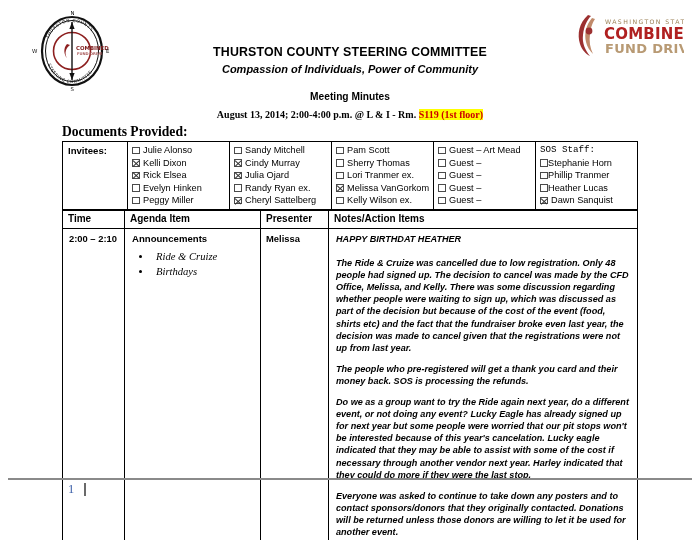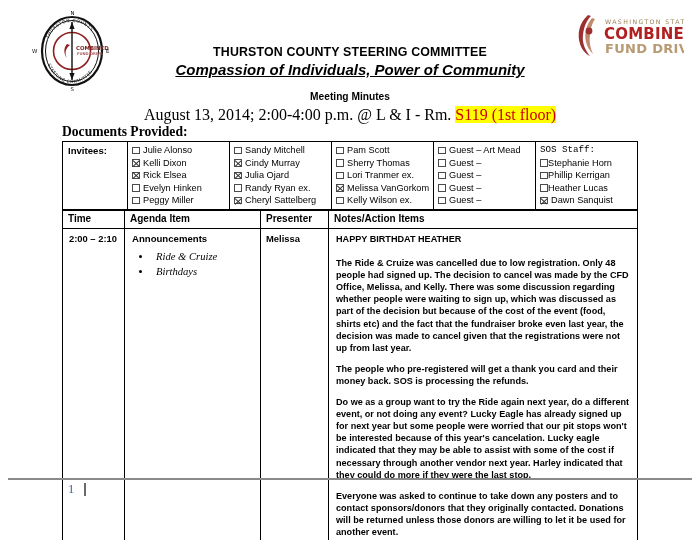--- a/index.html
+++ b/index.html
@@ -55,36 +55,35 @@
     font-family: "Liberation Sans", sans-serif;
     font-weight: bold;
     font-size: 12.4px;
     letter-spacing: 0.15px;
     line-height: 15px;
   }
   .org-tagline {
     font-family: "Liberation Sans", sans-serif;
     font-weight: bold;
     font-style: italic;
-    font-size: 15px;
+    font-size: 11px;
     line-height: 15px;
     margin-top: 2px;
-    text-decoration: underline;
   }
   .meeting-kind {
     font-family: "Liberation Sans", sans-serif;
     font-weight: bold;
     font-size: 10.2px;
     margin-top: 13px;
     line-height: 13px;
   }
   .meeting-when {
     font-family: "Liberation Serif", serif;
-    font-weight: normal;
-    font-size: 16px;
+    font-weight: bold;
+    font-size: 10px;
     margin-top: 3px;
     line-height: 17px;
     white-space: nowrap;
   }
   .room-hl {
     background: #ffff00;
     color: #cc0000;
   }
   .dial-in {
     font-family: "Liberation Sans", sans-serif;
@@ -223,21 +222,21 @@
     line-height: 12px;
   }
   .notes-cell {
     font-family: "Liberation Sans", sans-serif;
     font-weight: bold;
     font-size: 9.1px;
     line-height: 12.1px;
     padding: 4px 6px 6px 7px !important;
   }
   .notes-cell .hdr { margin: 0 0 12px 0; }
-  .notes-cell p { margin: 0 0 9px 0; text-align: left; }
+  .notes-cell p { margin: 0 0 9px 0; text-align: left; font-style: italic; }
   .notes-cell p:last-child { margin-bottom: 0; }
 
   
   .footer-rule {
     position: absolute;
     left: 8px;
     right: 8px;
     top: 478px;
     height: 2px;
     background: #8a8a8a;
@@ -419,21 +418,21 @@
             </div>
           </td>
         <td class="cb-list" id="inv-col-4">
             <div class="staff-head">SOS Staff:</div>
             <div class="cb-row">
               <span class="cbox nogap"></span>
               <span class="cb-text">Stephanie Horn</span>
             </div>
             <div class="cb-row">
               <span class="cbox nogap"></span>
-              <span class="cb-text">Phillip Kerrigan</span>
+              <span class="cb-text">Phillip Tranmer</span>
             </div>
             <div class="cb-row">
               <span class="cbox nogap"></span>
               <span class="cb-text">Heather Lucas</span>
             </div>
             <div class="cb-row">
               <span class="cbox checked"></span>
               <span class="cb-text">Dawn Sanquist</span>
             </div>
           </td>

